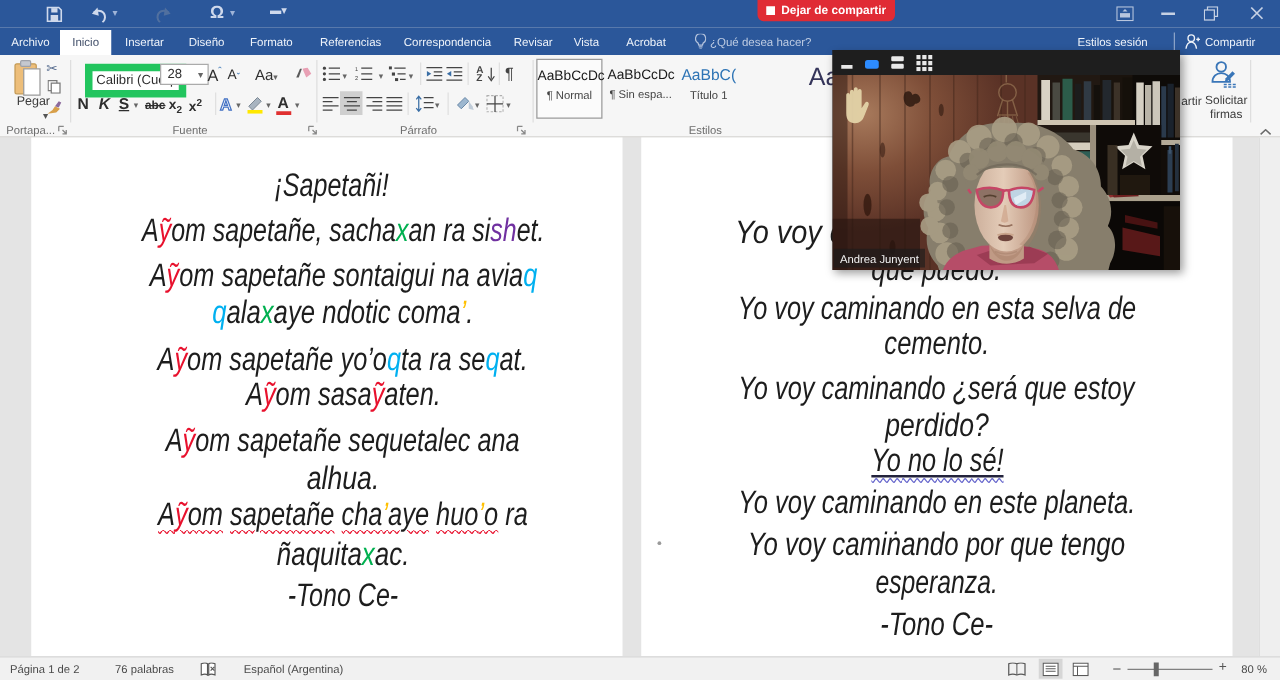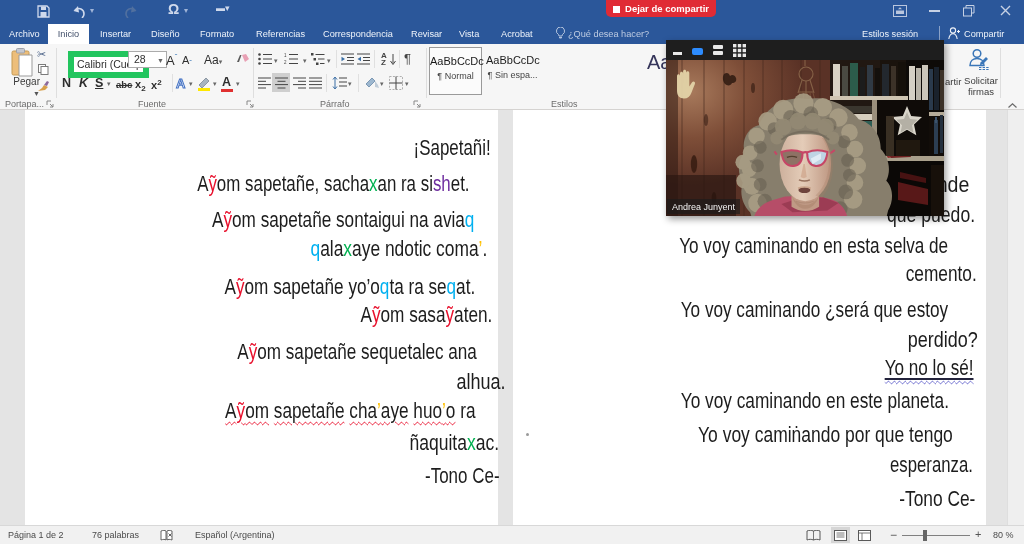--- a/index.html
+++ b/index.html
@@ -10,21 +10,21 @@
   #titlebar{left:0;top:0;width:1024px;height:22px;background:#2b579a;}
   #tabrow{left:0;top:22px;width:1024px;height:22px;background:#2b579a;text-decoration:underline;}
   .tab{position:absolute;top:0;height:22px;line-height:24px;color:#eef3fa;font-size:9.2px;letter-spacing:0;}
   #ribbon{left:0;top:44px;width:1024px;height:66px;background:#f6f6f6;border-bottom:1px solid #d5d3d1;box-sizing:border-box;}
   .glabel{position:absolute;top:55px;font-size:9px;color:#6c6c6c;}
   .gsep{position:absolute;top:4px;height:50px;width:1px;background:#dedede;}
   .dlg{position:absolute;top:56px;width:8px;height:8px;}
   
   #page1{left:25px;top:110px;width:473px;height:415px;background:#fff;}
   #page2{left:513px;top:110px;width:473px;height:415px;background:#fff;}
-  .dl{position:absolute;text-align:right;color:#1d1d1d;white-space:nowrap;font-size:22px;line-height:26px;}
+  .dl{position:absolute;text-align:center;color:#1d1d1d;white-space:nowrap;font-size:26px;line-height:26px;font-style:italic;}
   .dl span.w{display:inline-block;}
   .L{left:38px;width:473px;}
   .R{left:513px;width:473px;}
   .red{color:#e8112d;} .grn{color:#00b050;} .pur{color:#7030a0;}
   .cyn{color:#00b0f0;} .org{color:#ffc000;}
   .sq{text-decoration:underline;text-decoration-style:wavy;text-decoration-color:#e8112d;text-decoration-thickness:1.4px;text-underline-offset:3px;}
   
   #statusbar{left:0;top:525px;width:1024px;height:19px;background:#f1f1f1;border-top:1px solid #d8d8d8;box-sizing:border-box;font-size:9px;color:#4a4a4a;}
   .st{position:absolute;top:4px;}
   
@@ -225,20 +225,24 @@
     </svg>
   <div class="gsep" style="left:426px"></div>
 
   <div class="abs" style="left:429px;top:3px;width:53px;height:48px;background:#fbfbfb;border:1px solid #9a9a9a;box-sizing:border-box;text-align:center">
     <div style="font-size:11px;color:#1a1a1a;margin-top:7px;white-space:nowrap">AaBbCcDc</div>
     <div style="font-size:9px;color:#444;margin-top:4px">¶ Normal</div>
   </div>
   <div class="abs" style="left:486px;top:3px;width:53px;height:48px;text-align:center">
     <div style="font-size:11px;color:#1a1a1a;margin-top:7px;white-space:nowrap">AaBbCcDc</div>
     <div style="font-size:9px;color:#444;margin-top:4px">¶ Sin espa...</div>
+  </div>
+  <div class="abs" style="left:542px;top:3px;width:50px;height:48px;text-align:center">
+    <div style="font-size:12.5px;color:#2e74b5;margin-top:6px;white-space:nowrap">AaBbC(</div>
+    <div style="font-size:9px;color:#444;margin-top:4px">Título 1</div>
   </div>
   <div class="abs" style="left:647px;top:3px;width:40px;height:48px;text-align:left">
     <div style="font-size:20px;color:#35355a;margin-top:4px;white-space:nowrap">Aa</div>
   </div>
   <span class="glabel" style="left:551px">Estilos</span>
 
   <span class="abs" style="left:945px;top:32px;font-size:9.5px;color:#3b3b3b">artir</span>
   <svg class="abs" style="left:967px;top:4px" width="25" height="25" viewBox="0 0 25 25">
     <circle cx="10" cy="5.5" r="3.8" fill="none" stroke="#3a76b8" stroke-width="1.5"></circle>
     <path d="M3 17.5c0-4.5 3.2-7 7-7s7 2.5 7 7z" fill="none" stroke="#3a76b8" stroke-width="1.5"></path>

